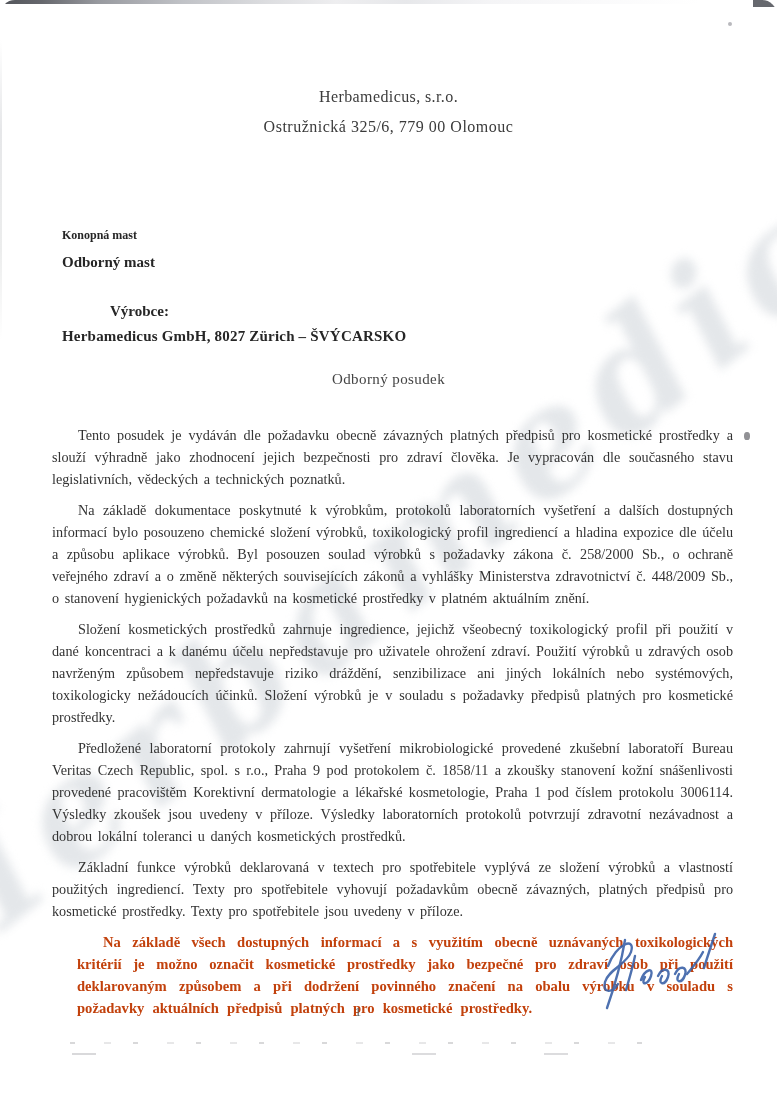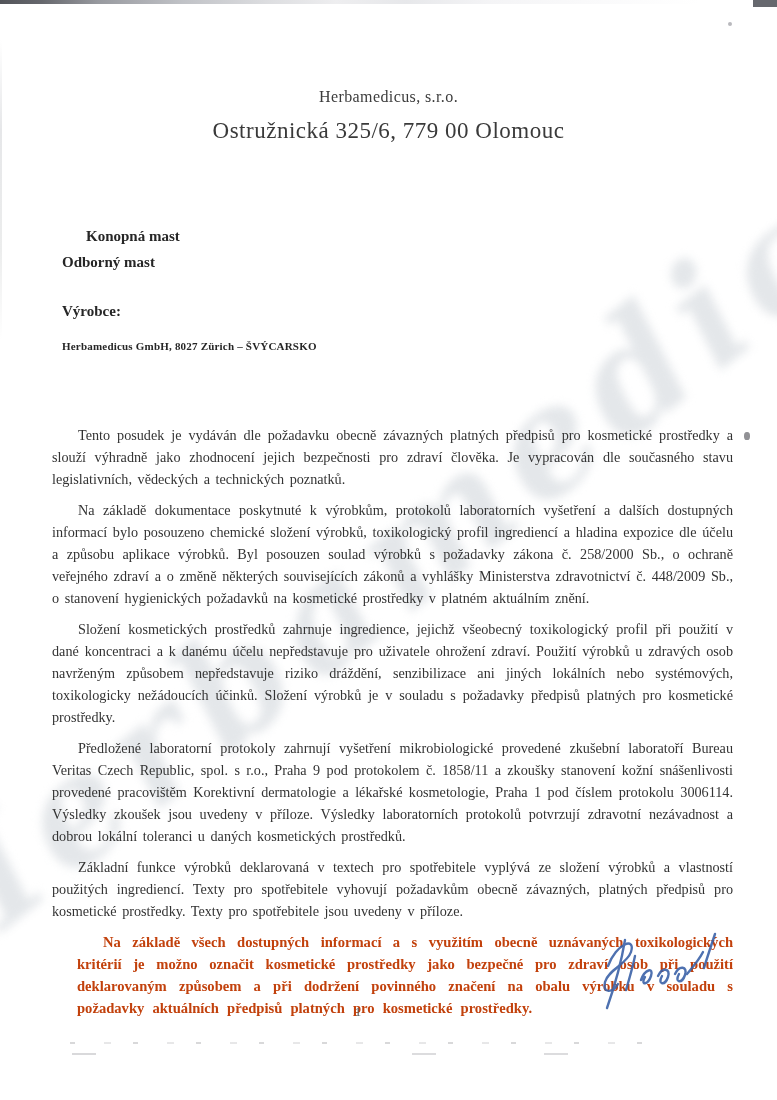--- a/index.html
+++ b/index.html
@@ -4,20 +4,21 @@
 <style>
   html, body { margin: 0; padding: 0; background: #ffffff; }
   .page {
     position: relative;
     width: 777px;
     height: 1100px;
     background: #ffffff;
     overflow: hidden;
     font-family: "Liberation Serif", serif;
     color: #333;
+    border-radius: 15px;
   }
 
   
   .scan-top-band {
     position: absolute; top: 0; left: 0; height: 4px; width: 700px;
     background: linear-gradient(90deg,
       #3f4147 0%, #55575d 6%, #8c8e94 14%, #b9bbc0 26%,
       #d8d9dc 38%, #ececee 48%, #e4e5e8 58%, #f3f3f5 70%,
       #ffffff 100%);
     opacity: .9;
@@ -46,32 +47,32 @@
     color: #e4e7ea;
     filter: blur(5px);
     white-space: nowrap;
     text-align: center;
     pointer-events: none;
     user-select: none;
   }
 
   .header-line { position: absolute; left: 0; width: 777px; text-align: center; }
   .company-name { top: 88px; font-size: 16px; color: #3c3c3c; letter-spacing: .4px; }
-  .company-address { top: 118px; font-size: 23px; color: #3a3a3a; letter-spacing: .5px; }
+  .company-address { top: 118px; font-size: 16px; color: #3a3a3a; letter-spacing: .5px; }
   .doc-title {
     top: 180px; font-size: 16.5px; font-weight: bold; color: #222;
     letter-spacing: .3px;
   }
   .section-heading { top: 371px; font-size: 15px; color: #444; letter-spacing: .4px; }
 
   .left-line { position: absolute; left: 62px; font-weight: bold; color: #262626; }
-  .product-1 { top: 228px; font-size: 15px; margin-left: 24px; }
+  .product-1 { top: 228px; font-size: 12px; }
   .product-2 { top: 254px; font-size: 15px; }
-  .manufacturer-label { top: 303px; font-size: 15px; }
-  .manufacturer-value { top: 340px; font-size: 11px; letter-spacing: .2px; }
+  .manufacturer-label { top: 303px; font-size: 15px; margin-left: 48px; }
+  .manufacturer-value { top: 328px; font-size: 15px; letter-spacing: .2px; }
 
   .body-text {
     position: absolute; left: 52px; top: 424px; width: 681px;
     font-size: 14.2px; line-height: 22px; color: #333;
   }
   .body-text p {
     margin: 0 0 9px 0;
     text-indent: 26px;
     text-align: justify;
     word-spacing: 2px;
@@ -127,20 +128,21 @@
   <div class="header-line company-name">Herbamedicus, s.r.o.</div>
   <div class="header-line company-address">Ostružnická 325/6, 779 00  Olomouc</div>
 
 
   <div class="left-line product-1">Konopná mast</div>
   <div class="left-line product-2">Odborný mast</div>
 
   <div class="left-line manufacturer-label">Výrobce:</div>
   <div class="left-line manufacturer-value">Herbamedicus GmbH, 8027 Zürich – ŠVÝCARSKO</div>
 
+  <div class="header-line section-heading">Odborný posudek</div>
 
   <div class="body-text">
     <p>Tento posudek je vydáván dle požadavku obecně závazných platných předpisů pro kosmetické prostředky a slouží výhradně jako zhodnocení jejich bezpečnosti pro zdraví člověka. Je vypracován dle současného stavu legislativních, vědeckých a technických poznatků.</p>
     <p>Na základě dokumentace poskytnuté k výrobkům, protokolů laboratorních vyšetření a dalších dostupných informací bylo posouzeno chemické složení výrobků, toxikologický profil ingrediencí a hladina expozice dle účelu a způsobu aplikace výrobků. Byl posouzen soulad výrobků s požadavky zákona č. 258/2000 Sb., o ochraně veřejného zdraví a o změně některých souvisejících zákonů a vyhlášky Ministerstva zdravotnictví č. 448/2009 Sb., o stanovení hygienických požadavků na kosmetické prostředky v platném aktuálním znění.</p>
     <p>Složení kosmetických prostředků zahrnuje ingredience, jejichž všeobecný toxikologický profil při použití v dané koncentraci a k danému účelu nepředstavuje pro uživatele ohrožení zdraví. Použití výrobků u zdravých osob navrženým způsobem nepředstavuje riziko dráždění, senzibilizace ani jiných lokálních nebo systémových, toxikologicky nežádoucích účinků. Složení výrobků je v souladu s požadavky předpisů platných pro kosmetické prostředky.</p>
     <p>Předložené laboratorní protokoly zahrnují vyšetření mikrobiologické provedené zkušební laboratoří Bureau Veritas Czech Republic, spol. s r.o., Praha 9 pod protokolem č. 1858/11 a zkoušky stanovení kožní snášenlivosti provedené pracovištěm Korektivní dermatologie a lékařské kosmetologie, Praha 1 pod číslem protokolu 3006114. Výsledky zkoušek jsou uvedeny v příloze. Výsledky laboratorních protokolů potvrzují zdravotní nezávadnost a dobrou lokální toleranci u daných kosmetických prostředků.</p>
     <p>Základní funkce výrobků deklarovaná v textech pro spotřebitele vyplývá ze složení výrobků a vlastností použitých ingrediencí. Texty pro spotřebitele vyhovují požadavkům obecně závazných, platných předpisů pro kosmetické prostředky. Texty pro spotřebitele jsou uvedeny v příloze.</p>
     <p class="conclusion">Na základě všech dostupných informací a s využitím obecně uznávaných toxikologických kritérií je možno označit kosmetické prostředky jako bezpečné pro zdraví osob při použití deklarovaným způsobem a při dodržení povinného značení na obalu výrobku v souladu s požadavky aktuálních předpisů platných pro kosmetické prostředky.</p>
   </div>
 

